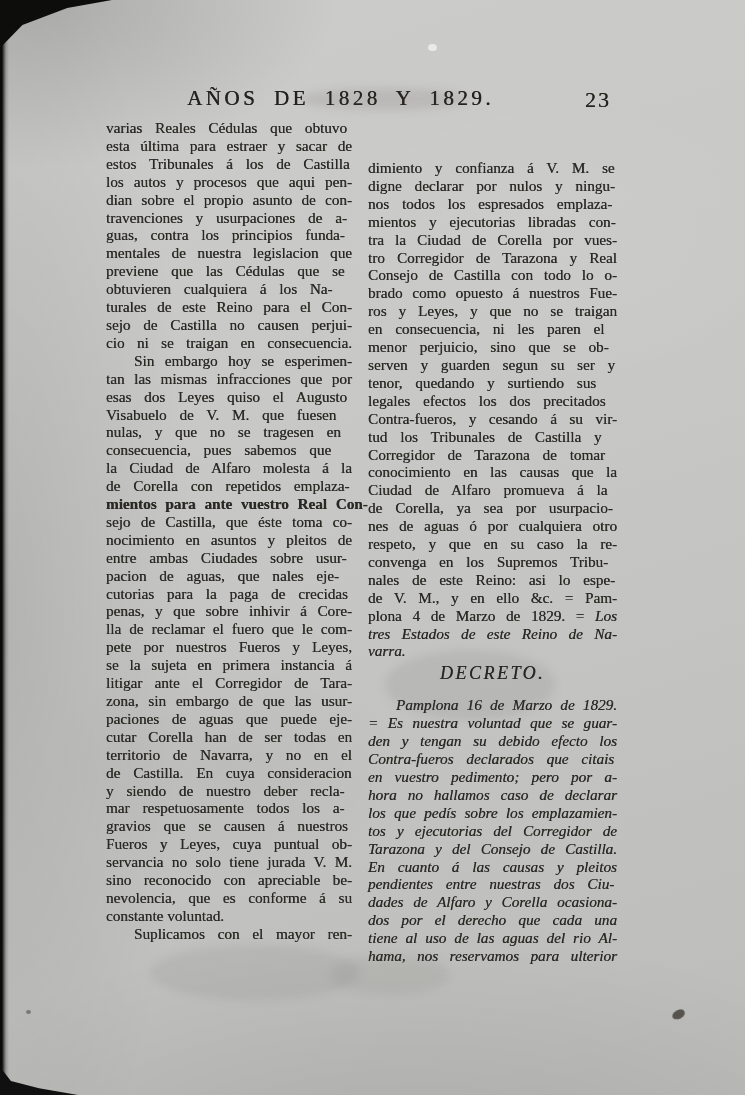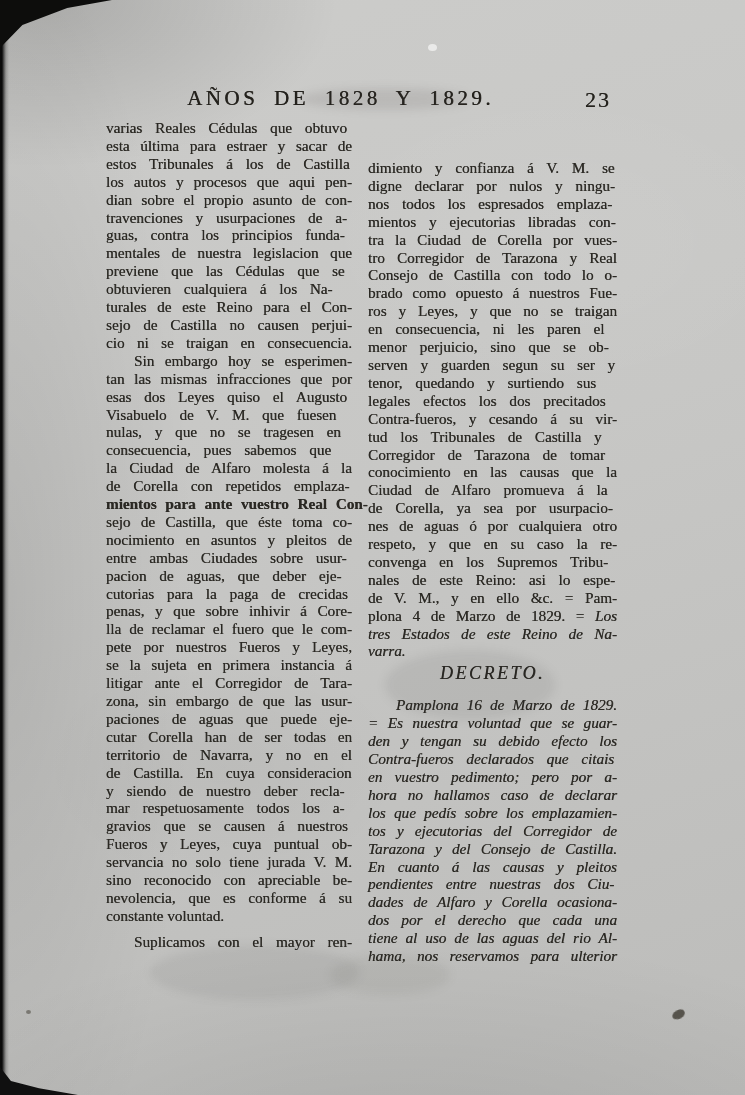--- a/index.html
+++ b/index.html
@@ -92,21 +92,21 @@
         <div class="line" style="word-spacing: 9px;"><span class="lw">esas dos Leyes quiso el Augusto</span></div>
         <div class="line" style="word-spacing: 9px;"><span class="lw">Visabuelo de V. M. que fuesen</span></div>
         <div class="line" style="word-spacing: 9px;"><span class="lw">nulas, y que no se tragesen en</span></div>
         <div class="line" style="word-spacing: 9px;"><span class="lw">consecuencia, pues sabemos que</span></div>
         <div class="line" style="word-spacing: 8.38542px;"><span class="lw">la Ciudad de Alfaro molesta á la</span></div>
         <div class="line" style="word-spacing: 9px;"><span class="lw">de Corella con repetidos emplaza-</span></div>
         <div class="line" style="word-spacing: 4.91563px; font-weight: bold;"><span class="lw">mientos para ante vuestro Real Con-</span></div>
         <div class="line" style="word-spacing: 6.48698px;"><span class="lw">sejo de Castilla, que éste toma co-</span></div>
         <div class="line" style="word-spacing: 7.27187px;"><span class="lw">nocimiento en asuntos y pleitos de</span></div>
         <div class="line" style="word-spacing: 9px;"><span class="lw">entre ambas Ciudades sobre usur-</span></div>
-        <div class="line" style="word-spacing: 9px;"><span class="lw">pacion de aguas, que deber eje-</span></div>
+        <div class="line" style="word-spacing: 9px;"><span class="lw">pacion de aguas, que nales eje-</span></div>
         <div class="line" style="word-spacing: 9px;"><span class="lw">cutorias para la paga de crecidas</span></div>
         <div class="line" style="word-spacing: 6.76562px;"><span class="lw">penas, y que sobre inhivir á Core-</span></div>
         <div class="line" style="word-spacing: 4.24107px;"><span class="lw">lla de reclamar el fuero que le com-</span></div>
         <div class="line" style="word-spacing: 8.36875px;"><span class="lw">pete por nuestros Fueros y Leyes,</span></div>
         <div class="line" style="word-spacing: 6.98177px;"><span class="lw">se la sujeta en primera instancia á</span></div>
         <div class="line" style="word-spacing: 8.39375px;"><span class="lw">litigar ante el Corregidor de Tara-</span></div>
         <div class="line" style="word-spacing: 6.02083px;"><span class="lw">zona, sin embargo de que las usur-</span></div>
         <div class="line" style="word-spacing: 8.80312px;"><span class="lw">paciones de aguas que puede eje-</span></div>
         <div class="line" style="word-spacing: 7.96615px;"><span class="lw">cutar Corella han de ser todas en</span></div>
         <div class="line" style="word-spacing: 9px;"><span class="lw">territorio de Navarra, y no en el</span></div>
@@ -114,21 +114,21 @@
         <div class="line" style="word-spacing: 9px;"><span class="lw">y siendo de nuestro deber recla-</span></div>
         <div class="line" style="word-spacing: 9px;"><span class="lw">mar respetuosamente todos los a-</span></div>
         <div class="line" style="word-spacing: 9px;"><span class="lw">gravios que se causen á nuestros</span></div>
         <div class="line" style="word-spacing: 8.70937px;"><span class="lw">Fueros y Leyes, cuya puntual ob-</span></div>
         <div class="line" style="word-spacing: 4.67969px;"><span class="lw">servancia no solo tiene jurada V. M.</span></div>
         <div class="line" style="word-spacing: 8.57812px;"><span class="lw">sino reconocido con apreciable be-</span></div>
         <div class="line" style="word-spacing: 8.88438px;"><span class="lw">nevolencia, que es conforme á su</span></div>
         <div class="line short"><span class="lw">constante voluntad.</span></div>
       </div>
       <div class="para">
-        <div class="line indent" style="word-spacing: 8.94922px; margin-top: 8px;"><span class="lw">Suplicamos con el mayor ren-</span></div>
+        <div class="line indent" style="word-spacing: 8.94922px;"><span class="lw">Suplicamos con el mayor ren-</span></div>
       </div>
     </div>
   <div class="col col-right">
       <div class="para">
         <div class="line" style="word-spacing: 9px;"><span class="lw">dimiento y confianza á V. M. se</span></div>
         <div class="line" style="word-spacing: 9px;"><span class="lw">digne declarar por nulos y ningu-</span></div>
         <div class="line" style="word-spacing: 9px;"><span class="lw">nos todos los espresados emplaza-</span></div>
         <div class="line" style="word-spacing: 9px;"><span class="lw">mientos y ejecutorias libradas con-</span></div>
         <div class="line" style="word-spacing: 7.19792px;"><span class="lw">tra la Ciudad de Corella por vues-</span></div>
         <div class="line" style="word-spacing: 8.31875px;"><span class="lw">tro Corregidor de Tarazona y Real</span></div>

